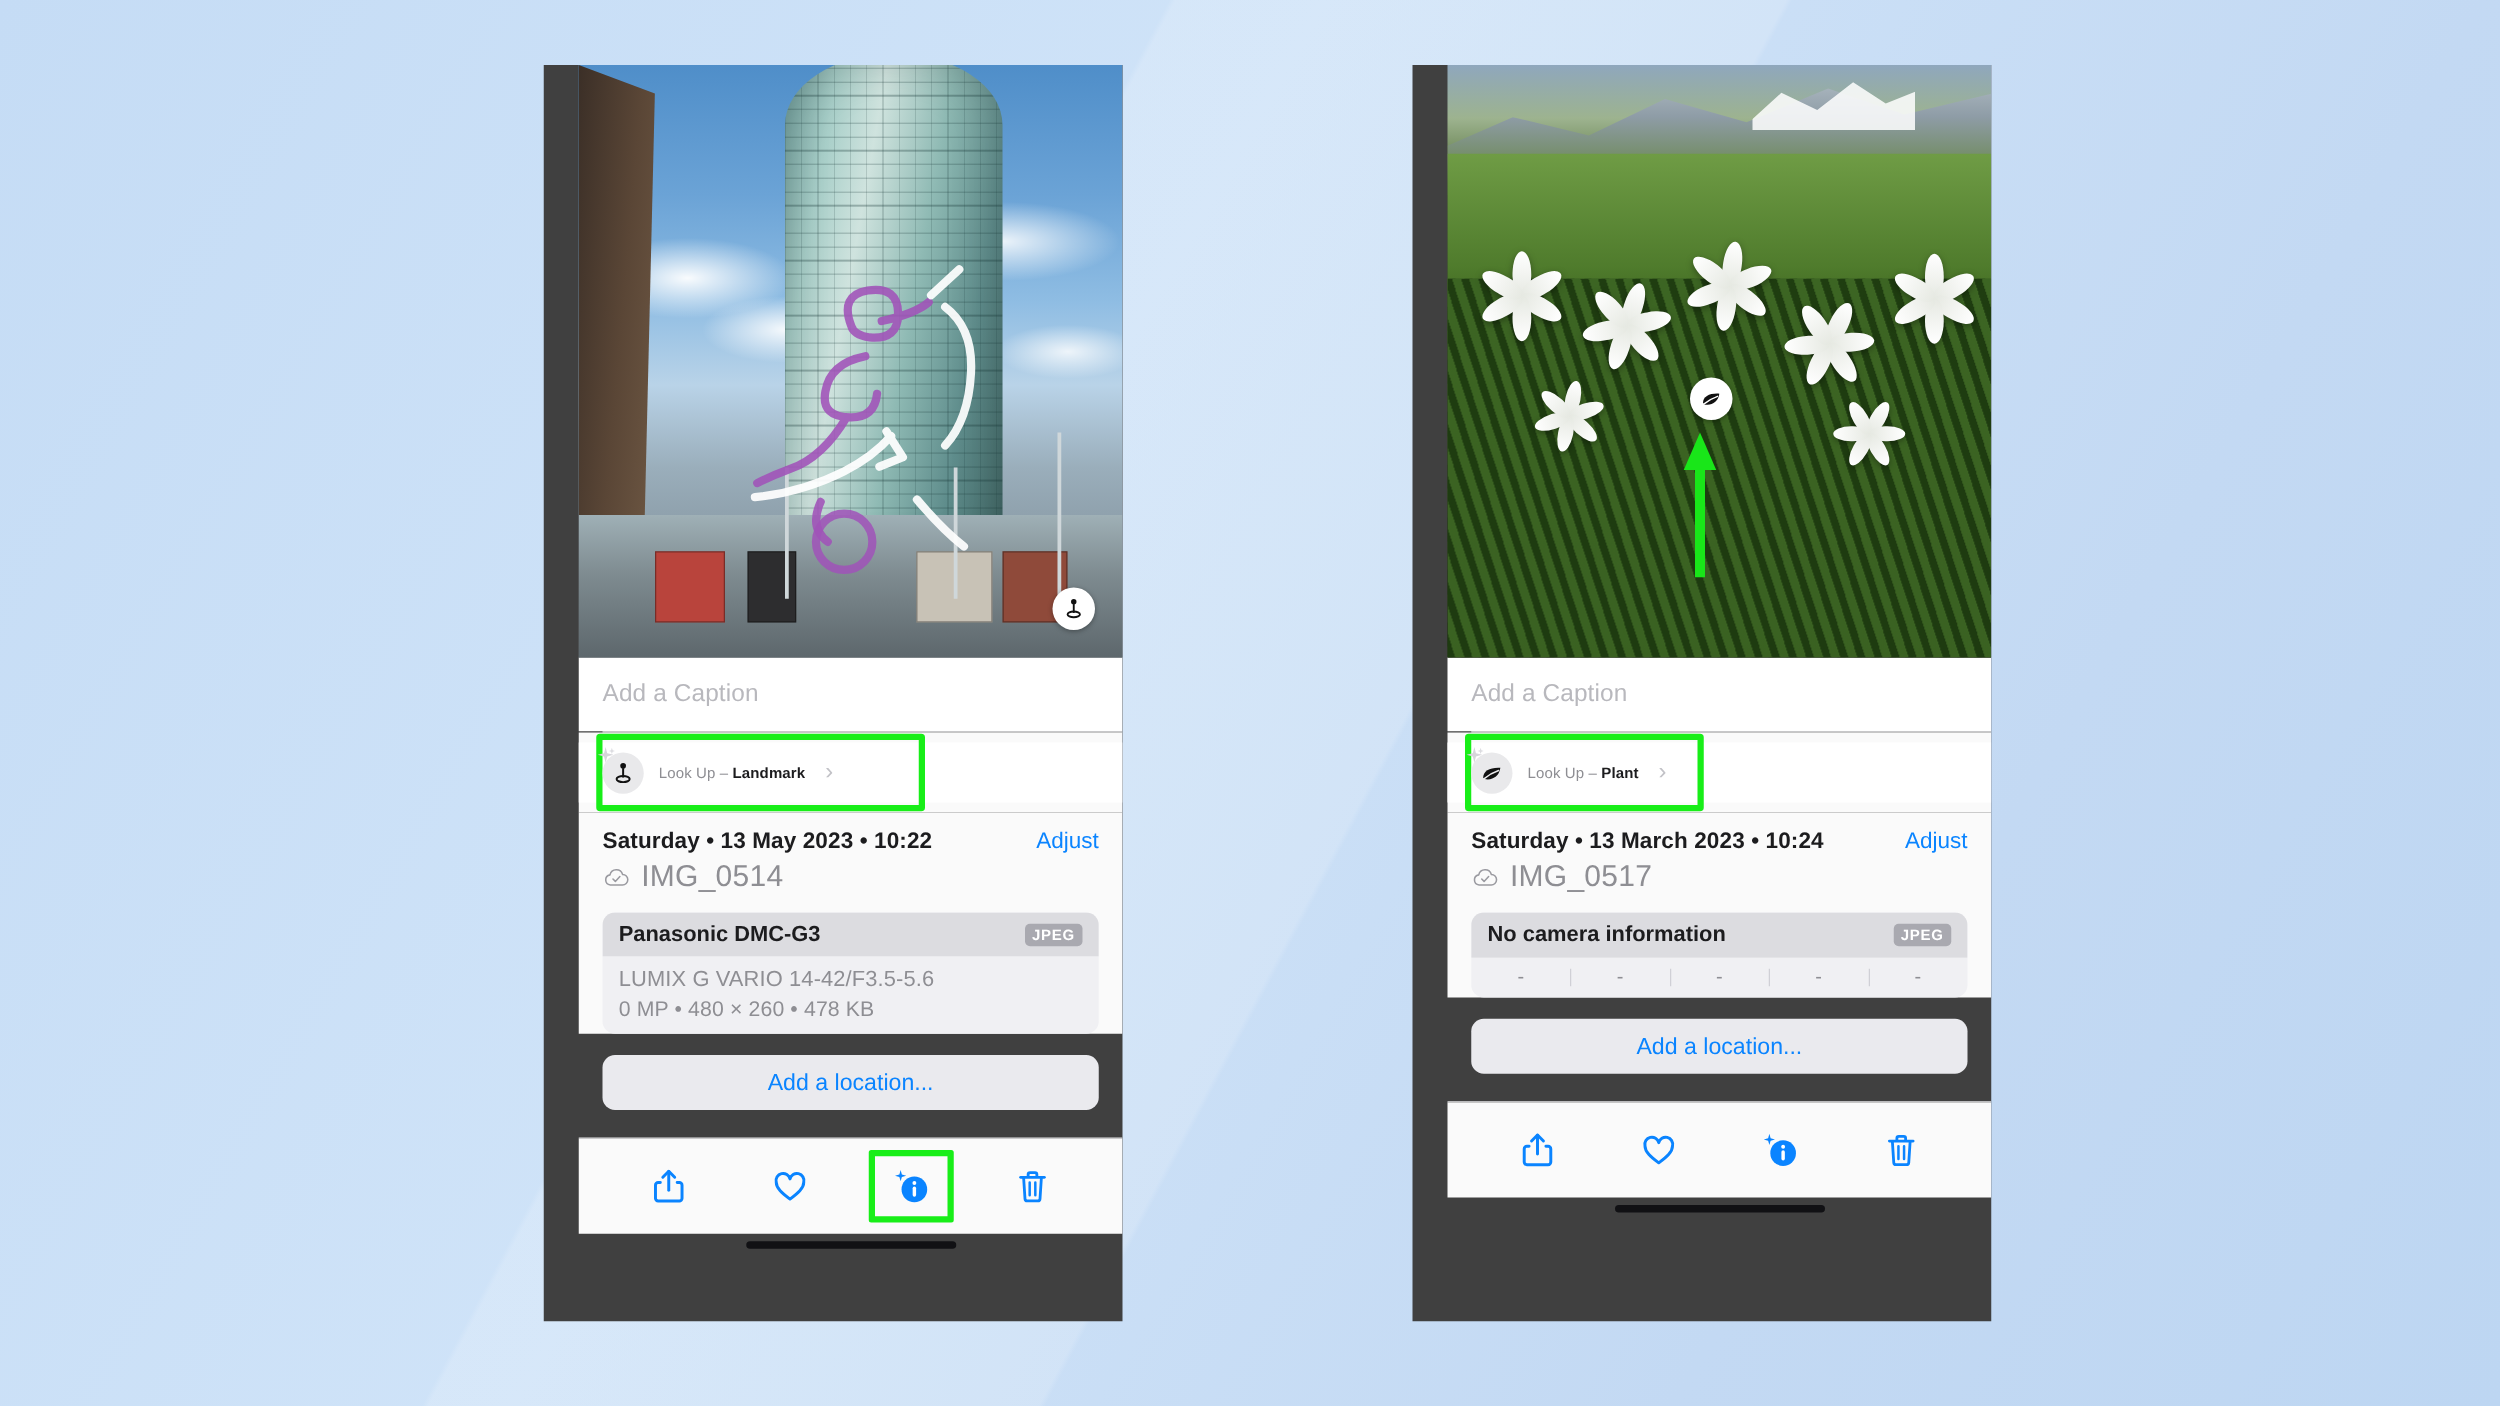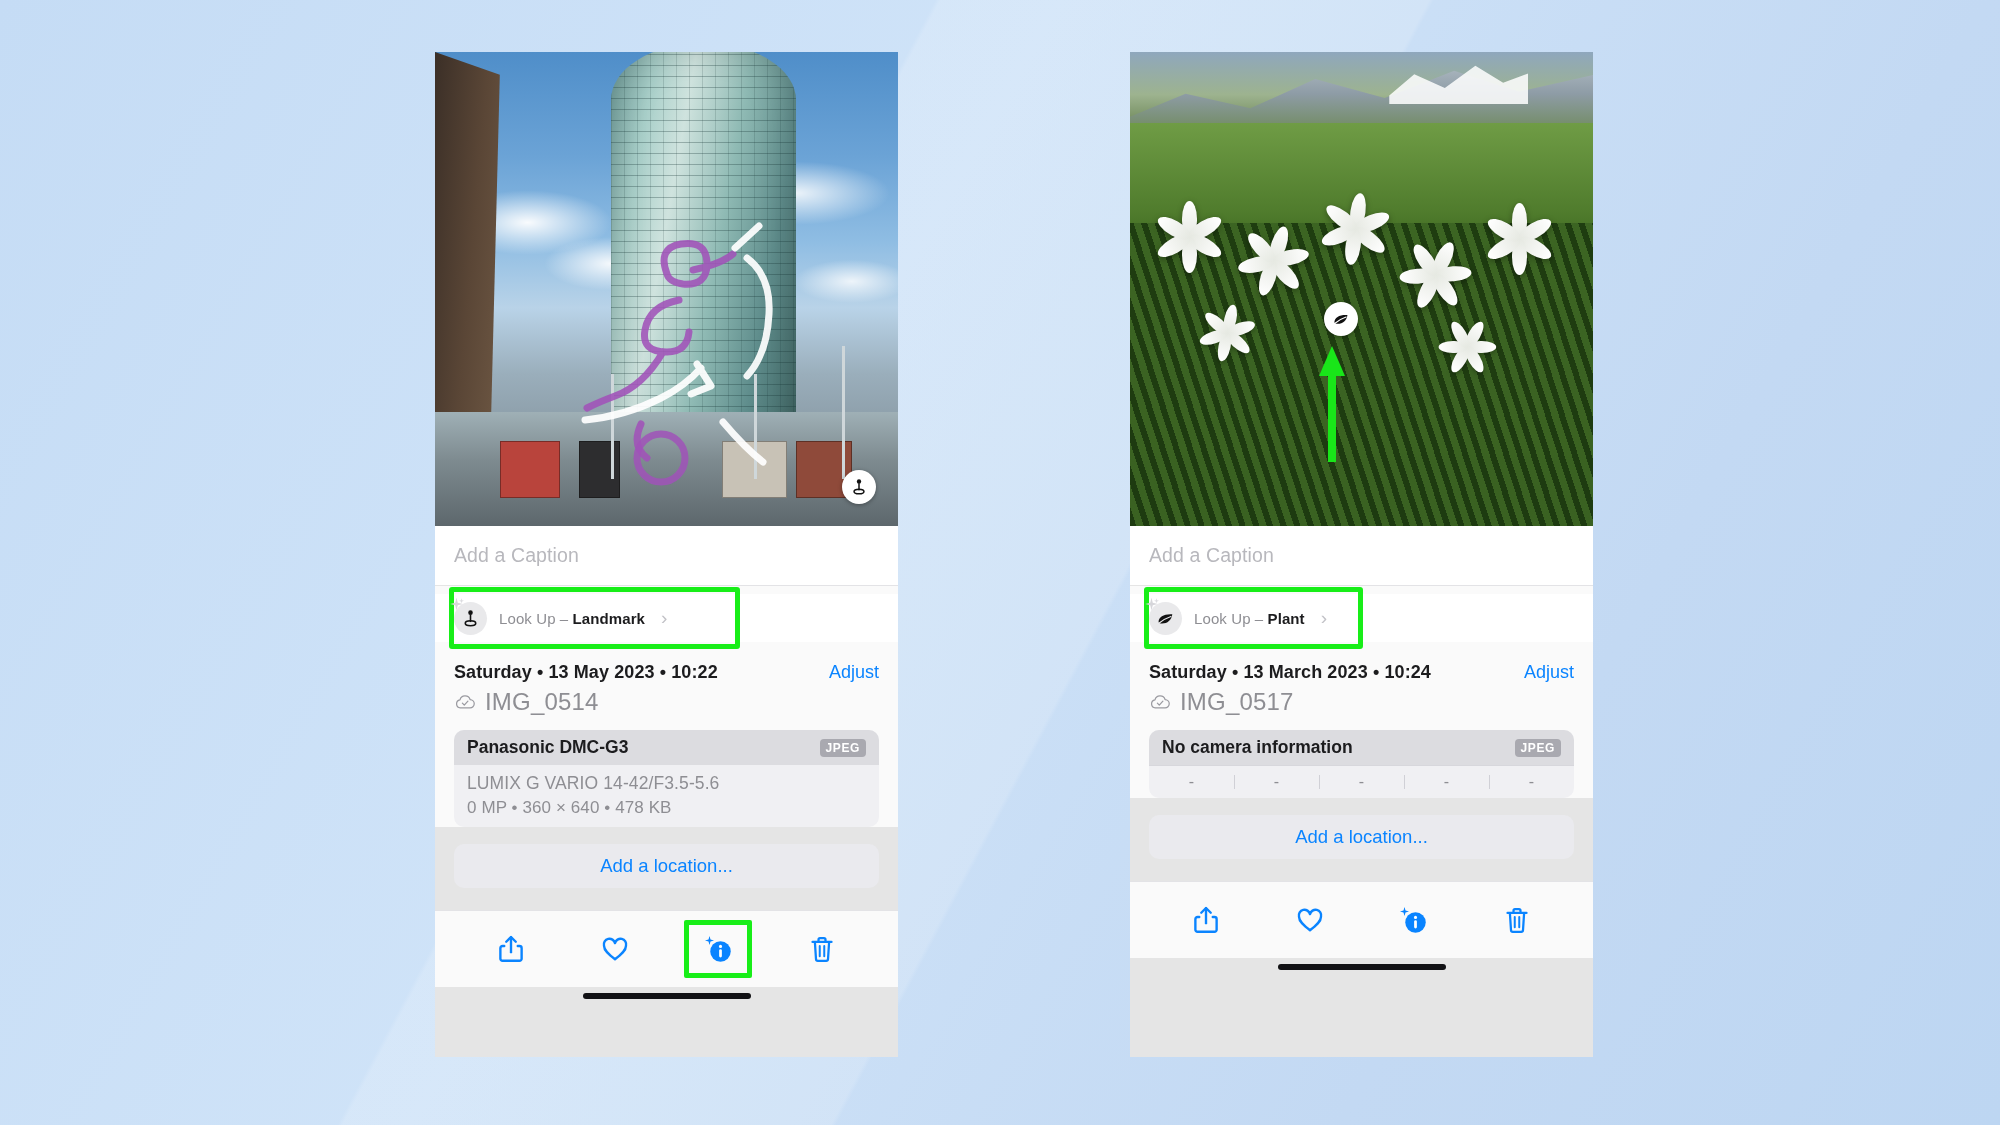--- a/index.html
+++ b/index.html
@@ -28,22 +28,23 @@
     position: absolute;
     inset: 0;
   }
 
   
   .phone {
     position: absolute;
     top: 52px;
     width: 463px;
     height: 1005px;
-    background: #e5e5e5;
+    background: #404040;
     overflow: hidden;
+    padding-left: 28px;
   }
   .phone.left  { left: 435px; }
   .phone.right { left: 1130px; }
 
   
   .photo {
     position: relative;
     width: 100%;
     height: 474px;
     overflow: hidden;
@@ -208,21 +209,21 @@
     display: flex; align-items: center; justify-content: center;
     flex: 0 0 auto;
   }
   .lookup-icon svg.glyph { width: 19px; height: 19px; }
   .sparkle {
     position: absolute;
     left: -5px; top: -5px;
     width: 15px; height: 15px;
   }
   .lookup-text {
-    font-size: 15px;
+    font-size: 12px;
     color: #8e8e93;
     letter-spacing: 0.1px;
     white-space: nowrap;
   }
   .lookup-text b { color: #1c1c1e; font-weight: bold; }
   .chevron {
     color: #c2c2c7;
     font-size: 19px;
     margin-left: 4px;
   }
@@ -443,21 +444,21 @@
         <span class="meta-filename">IMG_0514</span>
       </div>
 
       <div class="cam-card">
         <div class="cam-top">
           <span class="cam-model">Panasonic DMC-G3</span>
           <span class="fmt-pill">JPEG</span>
         </div>
         <div class="cam-mid">
           <div class="cam-lens">LUMIX G VARIO 14-42/F3.5-5.6</div>
-          <div class="cam-size">0 MP • 360 × 640 • 478 KB</div>
+          <div class="cam-size">0 MP • 480 × 260 • 478 KB</div>
         </div>
       </div>
     </div>
 
     <div class="addloc">Add a location...</div>
 
     <div class="toolbar-sep"></div>
     <div class="toolbar">
       <div class="tb-item">
         <svg viewBox="0 0 24 24">

